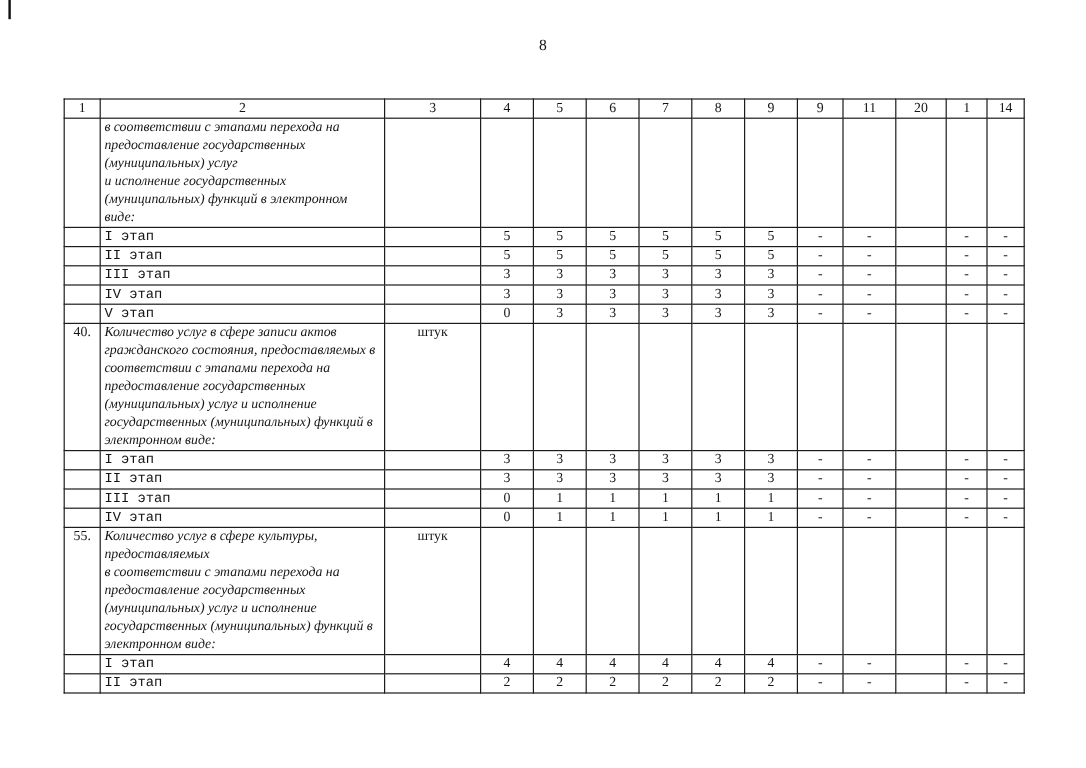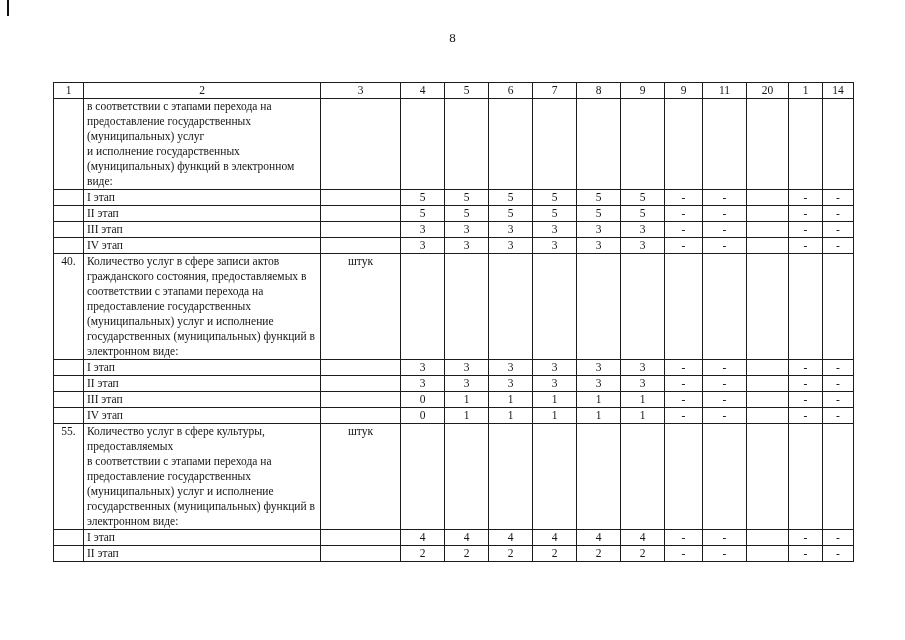--- a/index.html
+++ b/index.html
@@ -40,22 +40,22 @@
       border: 1px solid #1c1c1c;
       font-size: 11.5px;
       line-height: 15px;
       padding: 0 3px;
       vertical-align: top;
       overflow: hidden;
       word-wrap: break-word;
     }
     td.head { text-align: center; height: 15px; padding: 0 1px; }
     td.num { text-align: center; }
-    td.text-cell { white-space: pre-line; padding: 1px 4px; }
-    td.stage-cell { padding-left: 14px; }
+    td.text-cell { white-space: pre-line; padding: 1px 4px; font-style: italic; }
+    td.stage-cell { padding-left: 14px; font-family: Liberation Mono, monospace; }
   </style>
 </head>
 <body>
 
 <div class="page">
   <div class="scan-mark"></div>
   <div class="page-number">8</div>
 
   <table class="doc-table">
     <colgroup>
@@ -168,20 +168,36 @@
           <td class="num">3</td>
           <td class="num">3</td>
           <td class="num">3</td>
           <td class="num">-</td>
           <td class="num">-</td>
           <td class="num"></td>
           <td class="num">-</td>
           <td class="num">-</td>
         </tr>
         <tr>
+          <td class="num"></td>
+          <td class="stage-cell">V этап</td>
+          <td class="num"></td>
+          <td class="num">0</td>
+          <td class="num">3</td>
+          <td class="num">3</td>
+          <td class="num">3</td>
+          <td class="num">3</td>
+          <td class="num">3</td>
+          <td class="num">-</td>
+          <td class="num">-</td>
+          <td class="num"></td>
+          <td class="num">-</td>
+          <td class="num">-</td>
+        </tr>
+        <tr>
           <td class="num">40.</td>
           <td class="text-cell">Количество услуг в сфере записи актов гражданского состояния, предоставляемых в соответствии с этапами перехода на предоставление государственных (муниципальных) услуг и исполнение государственных (муниципальных) функций в электронном виде:</td>
           <td class="num">штук</td>
           <td class="num"></td>
           <td class="num"></td>
           <td class="num"></td>
           <td class="num"></td>
           <td class="num"></td>
           <td class="num"></td>
           <td class="num"></td>

